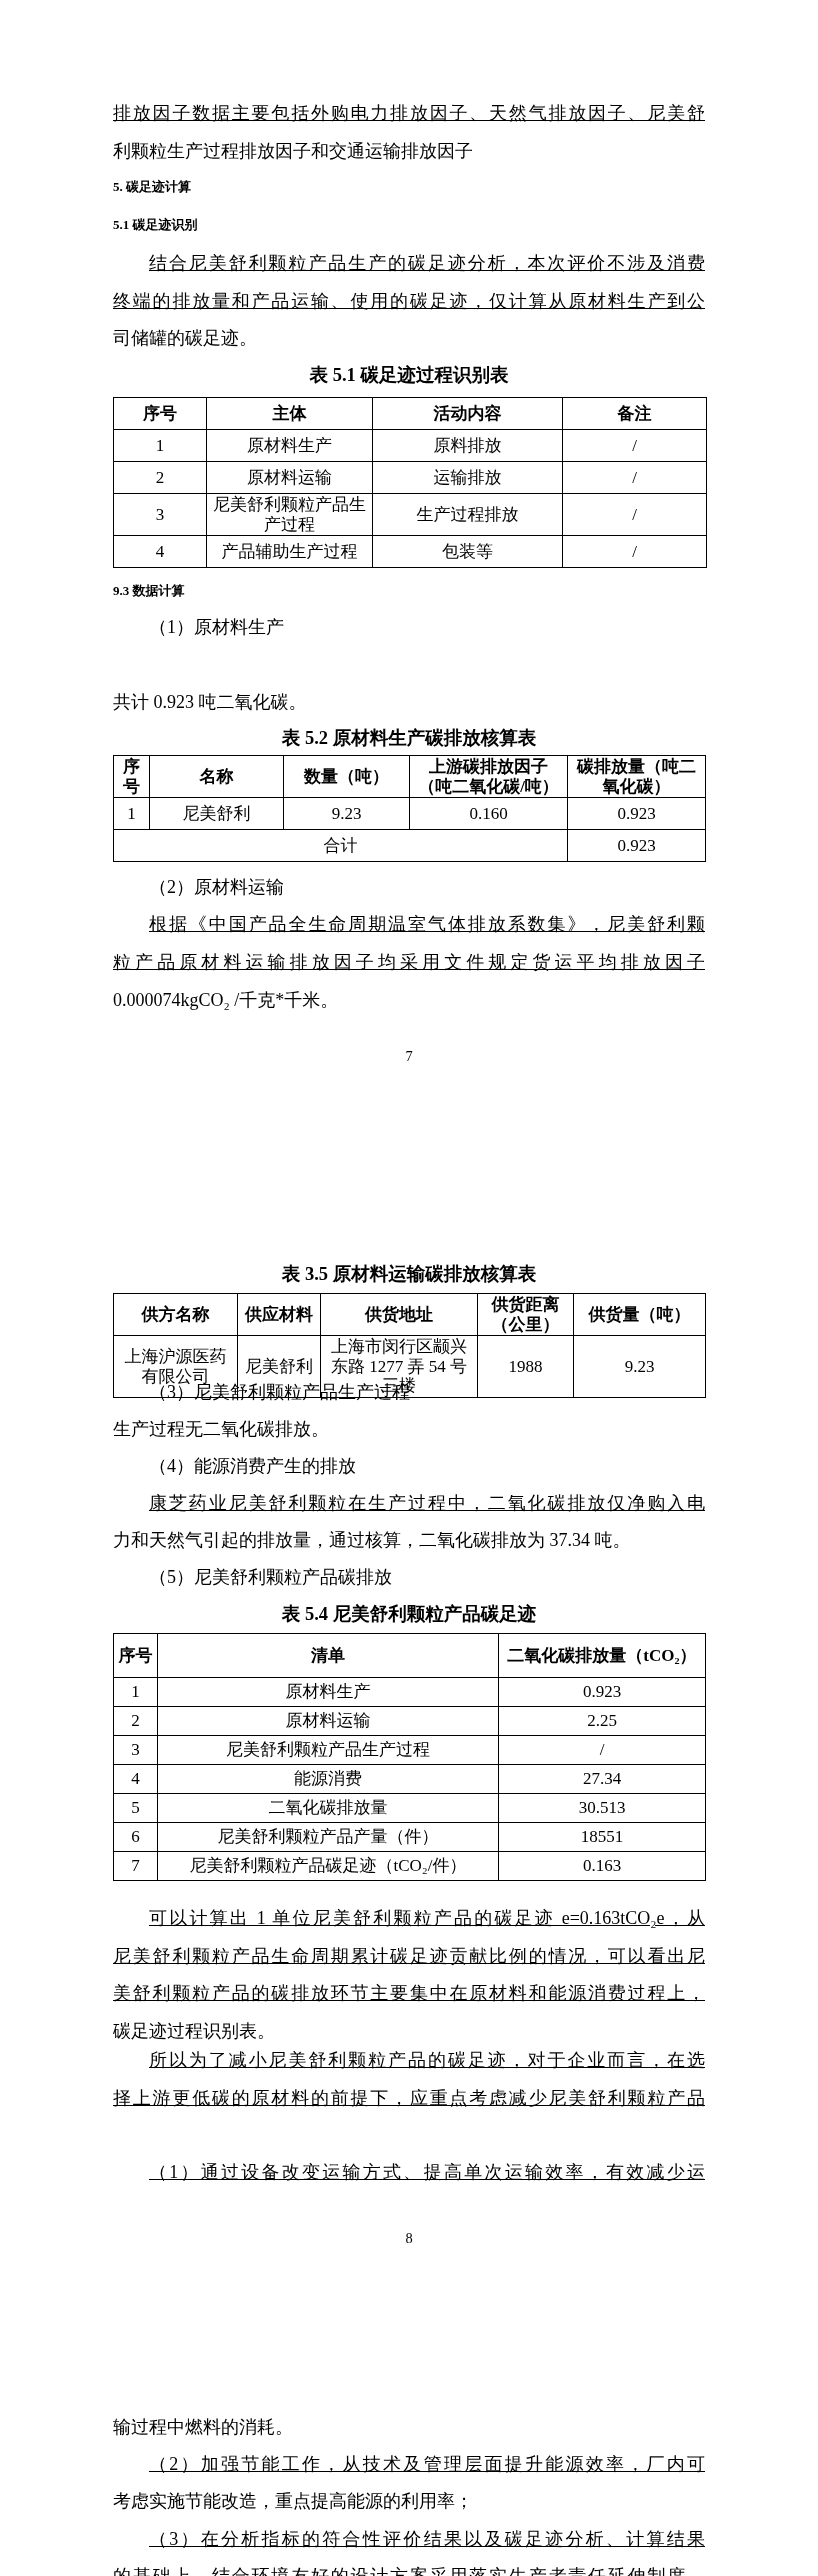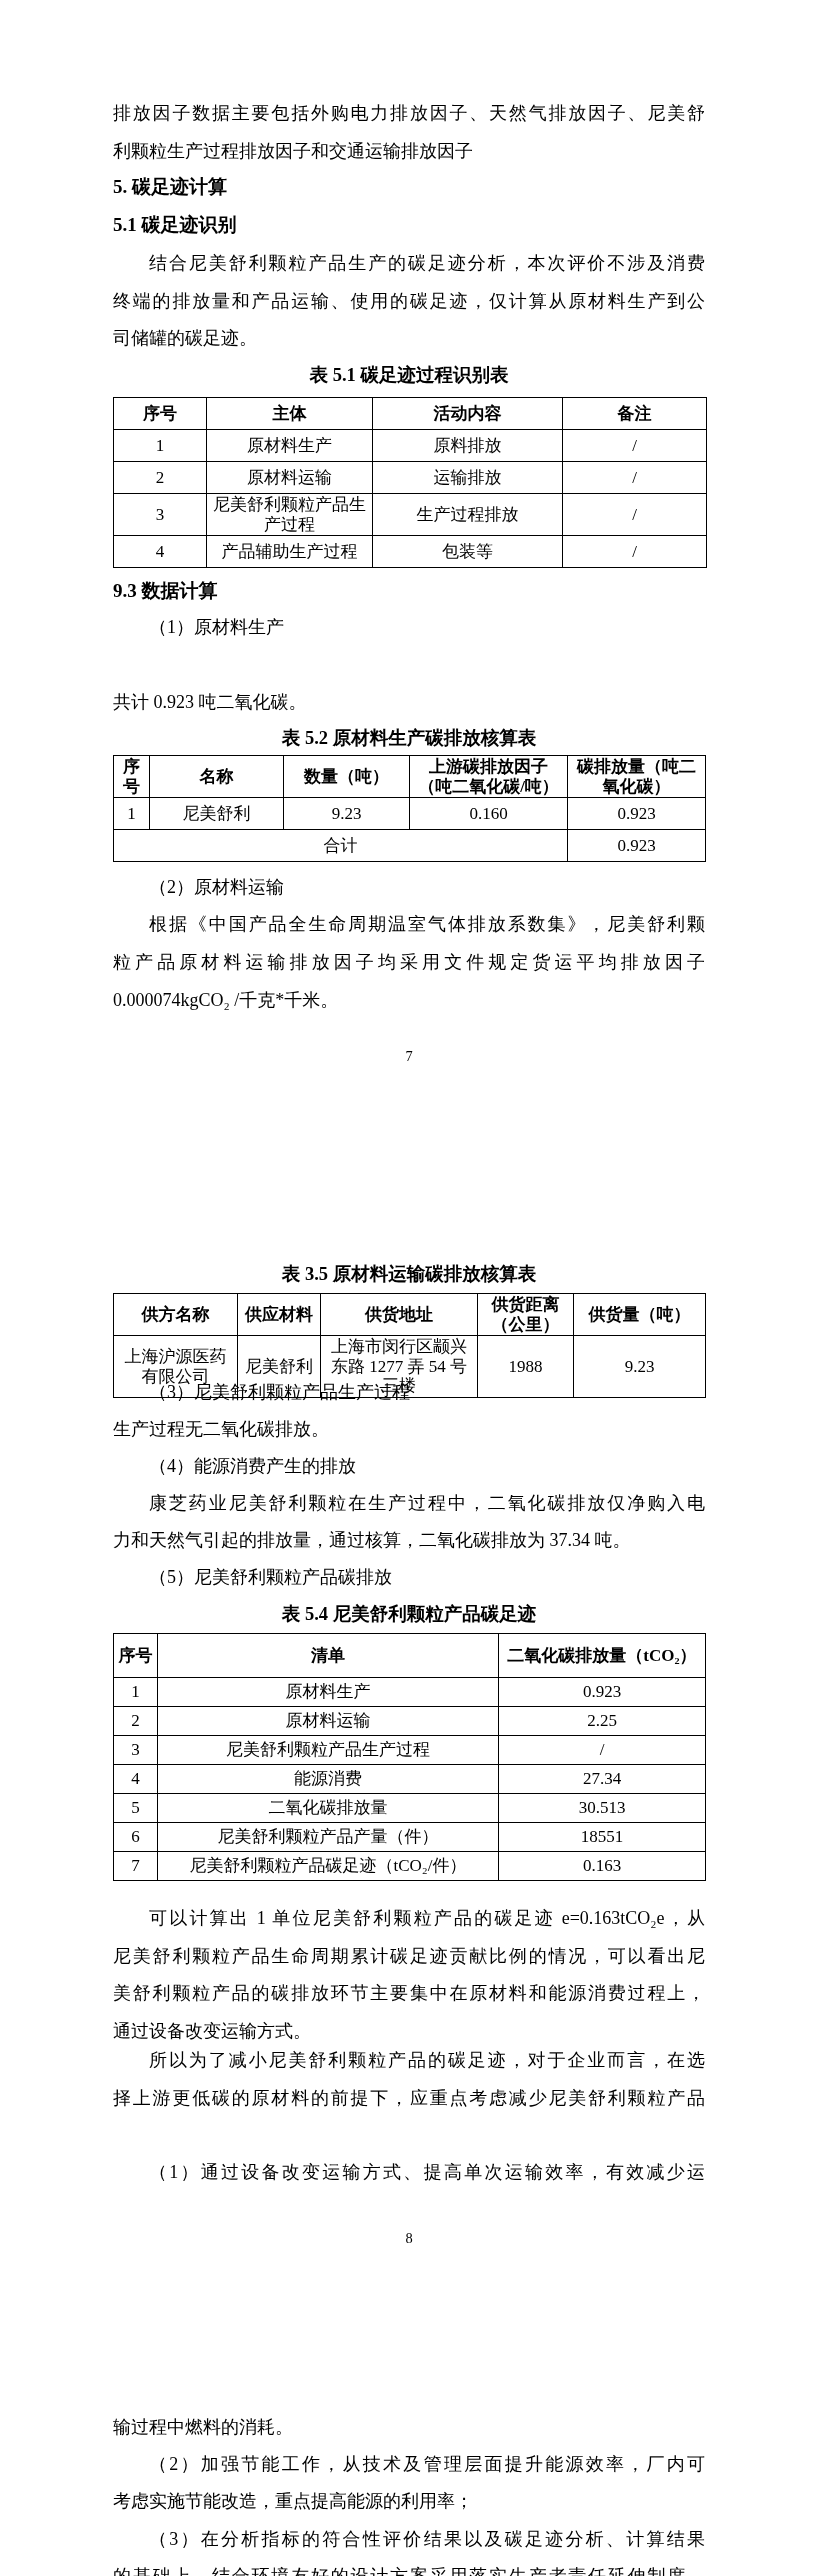--- a/index.html
+++ b/index.html
@@ -12,23 +12,23 @@
     font-family:"Liberation Serif","DejaVu Serif",serif;
   }
   .ln{
     position:absolute;
     left:113px;
     width:592px;
     font-size:18px;
     line-height:24px;
     white-space:normal;
   }
-  .j{ text-align:justify; text-align-last:justify; }
+  .j{ text-align:justify; text-align-last:justify;text-decoration:underline; }
   .ind{ text-indent:36px; }
-  .h{ font-weight:bold; font-size:19px; }
+  .h{ font-weight:bold; font-size:13px; }
   .tbl-title{
     position:absolute;
     left:113px;
     width:592px;
     text-align:center;
     font-weight:bold;
     font-size:18.5px;
     line-height:24px;
   }
   .pageno{
@@ -253,21 +253,21 @@
           <td>7</td>
           <td>尼美舒利颗粒产品碳足迹（tCO₂/件）</td>
           <td>0.163</td>
         </tr>
       </tbody>
     </table>
 
   <div class="ln j ind" style="top:1906px">可以计算出 1 单位尼美舒利颗粒产品的碳足迹 e=0.163tCO₂e，从</div>
   <div class="ln j" style="top:1944px">尼美舒利颗粒产品生命周期累计碳足迹贡献比例的情况，可以看出尼</div>
   <div class="ln j" style="top:1981px">美舒利颗粒产品的碳排放环节主要集中在原材料和能源消费过程上，</div>
-  <div class="ln" style="top:2019px">通过设备改变运输方式。</div>
+  <div class="ln" style="top:2019px">碳足迹过程识别表。</div>
   <div class="ln j ind" style="top:2048px">所以为了减小尼美舒利颗粒产品的碳足迹，对于企业而言，在选</div>
   <div class="ln j" style="top:2086px">择上游更低碳的原材料的前提下，应重点考虑减少尼美舒利颗粒产品</div>
   <div class="ln j ind" style="top:2160px">（1）通过设备改变运输方式、提高单次运输效率，有效减少运</div>
   <div class="pageno" style="top:2230px">8</div>
 
   <div class="ln" style="top:2415px">输过程中燃料的消耗。</div>
   <div class="ln j ind" style="top:2452px">（2）加强节能工作，从技术及管理层面提升能源效率，厂内可</div>
   <div class="ln" style="top:2489px">考虑实施节能改造，重点提高能源的利用率；</div>
   <div class="ln j ind" style="top:2527px">（3）在分析指标的符合性评价结果以及碳足迹分析、计算结果</div>
   <div class="ln j" style="top:2564px">的基础上，结合环境友好的设计方案采用落实生产者责任延伸制度、</div>

